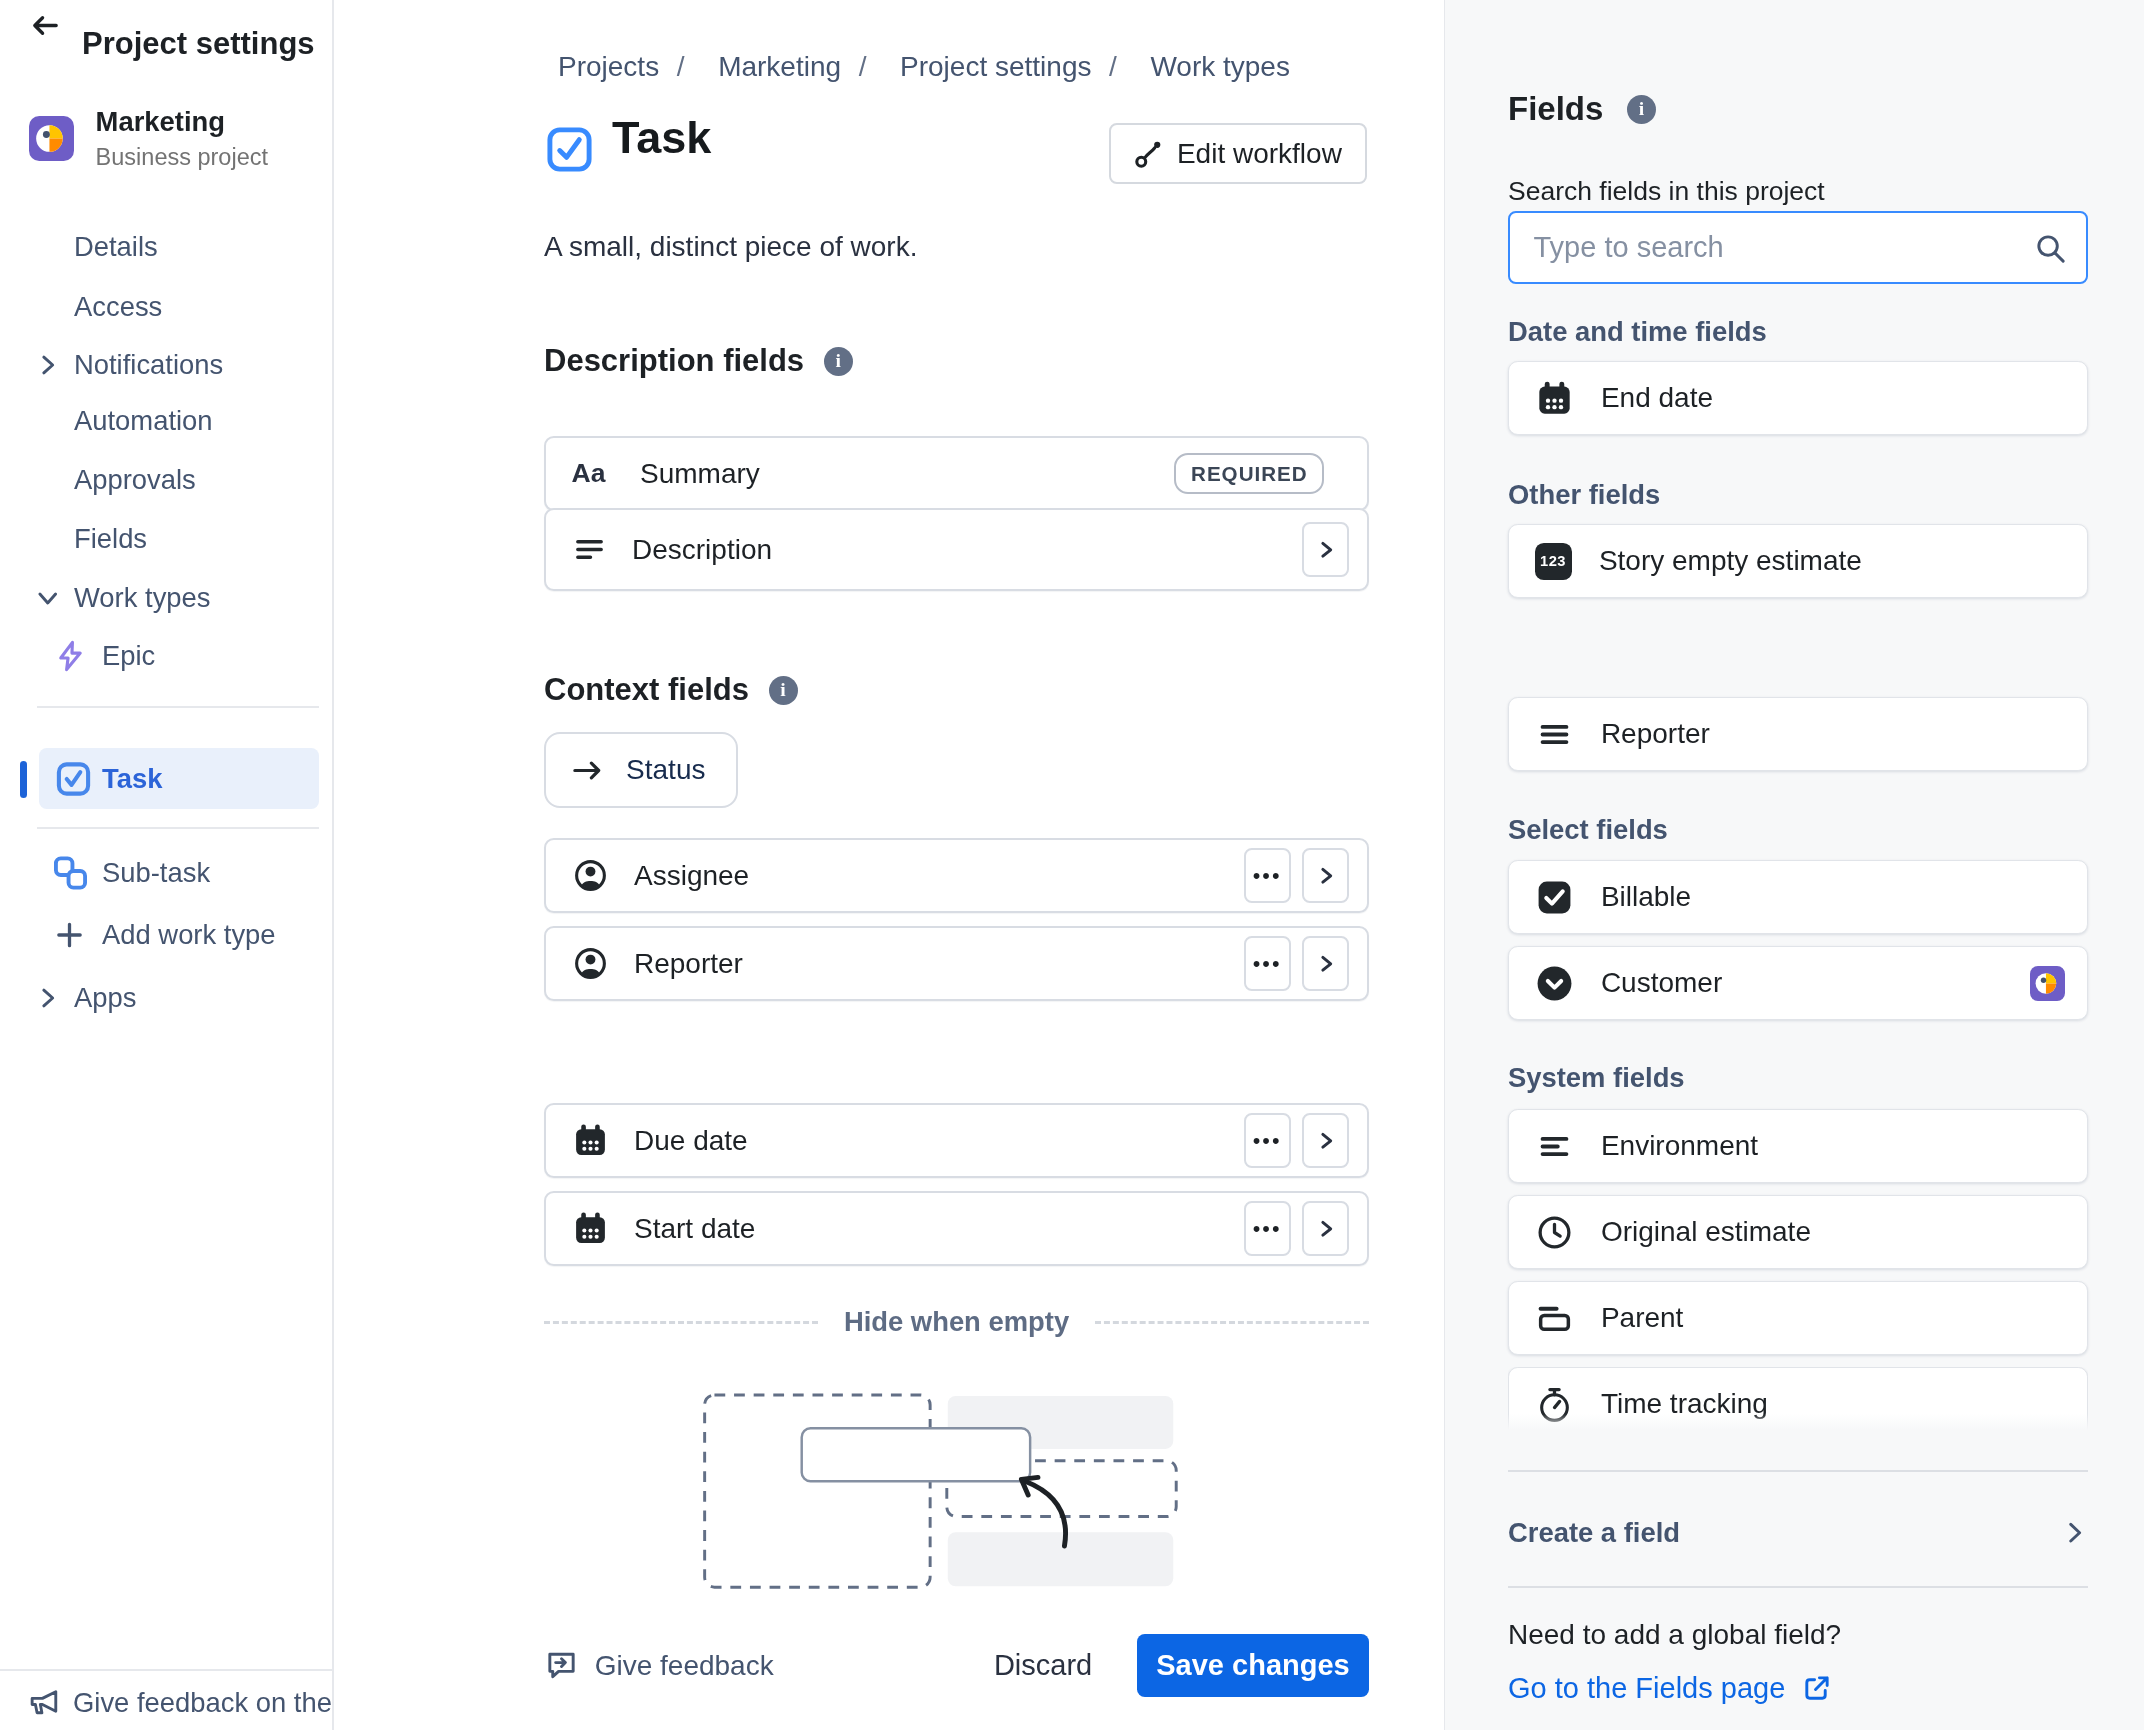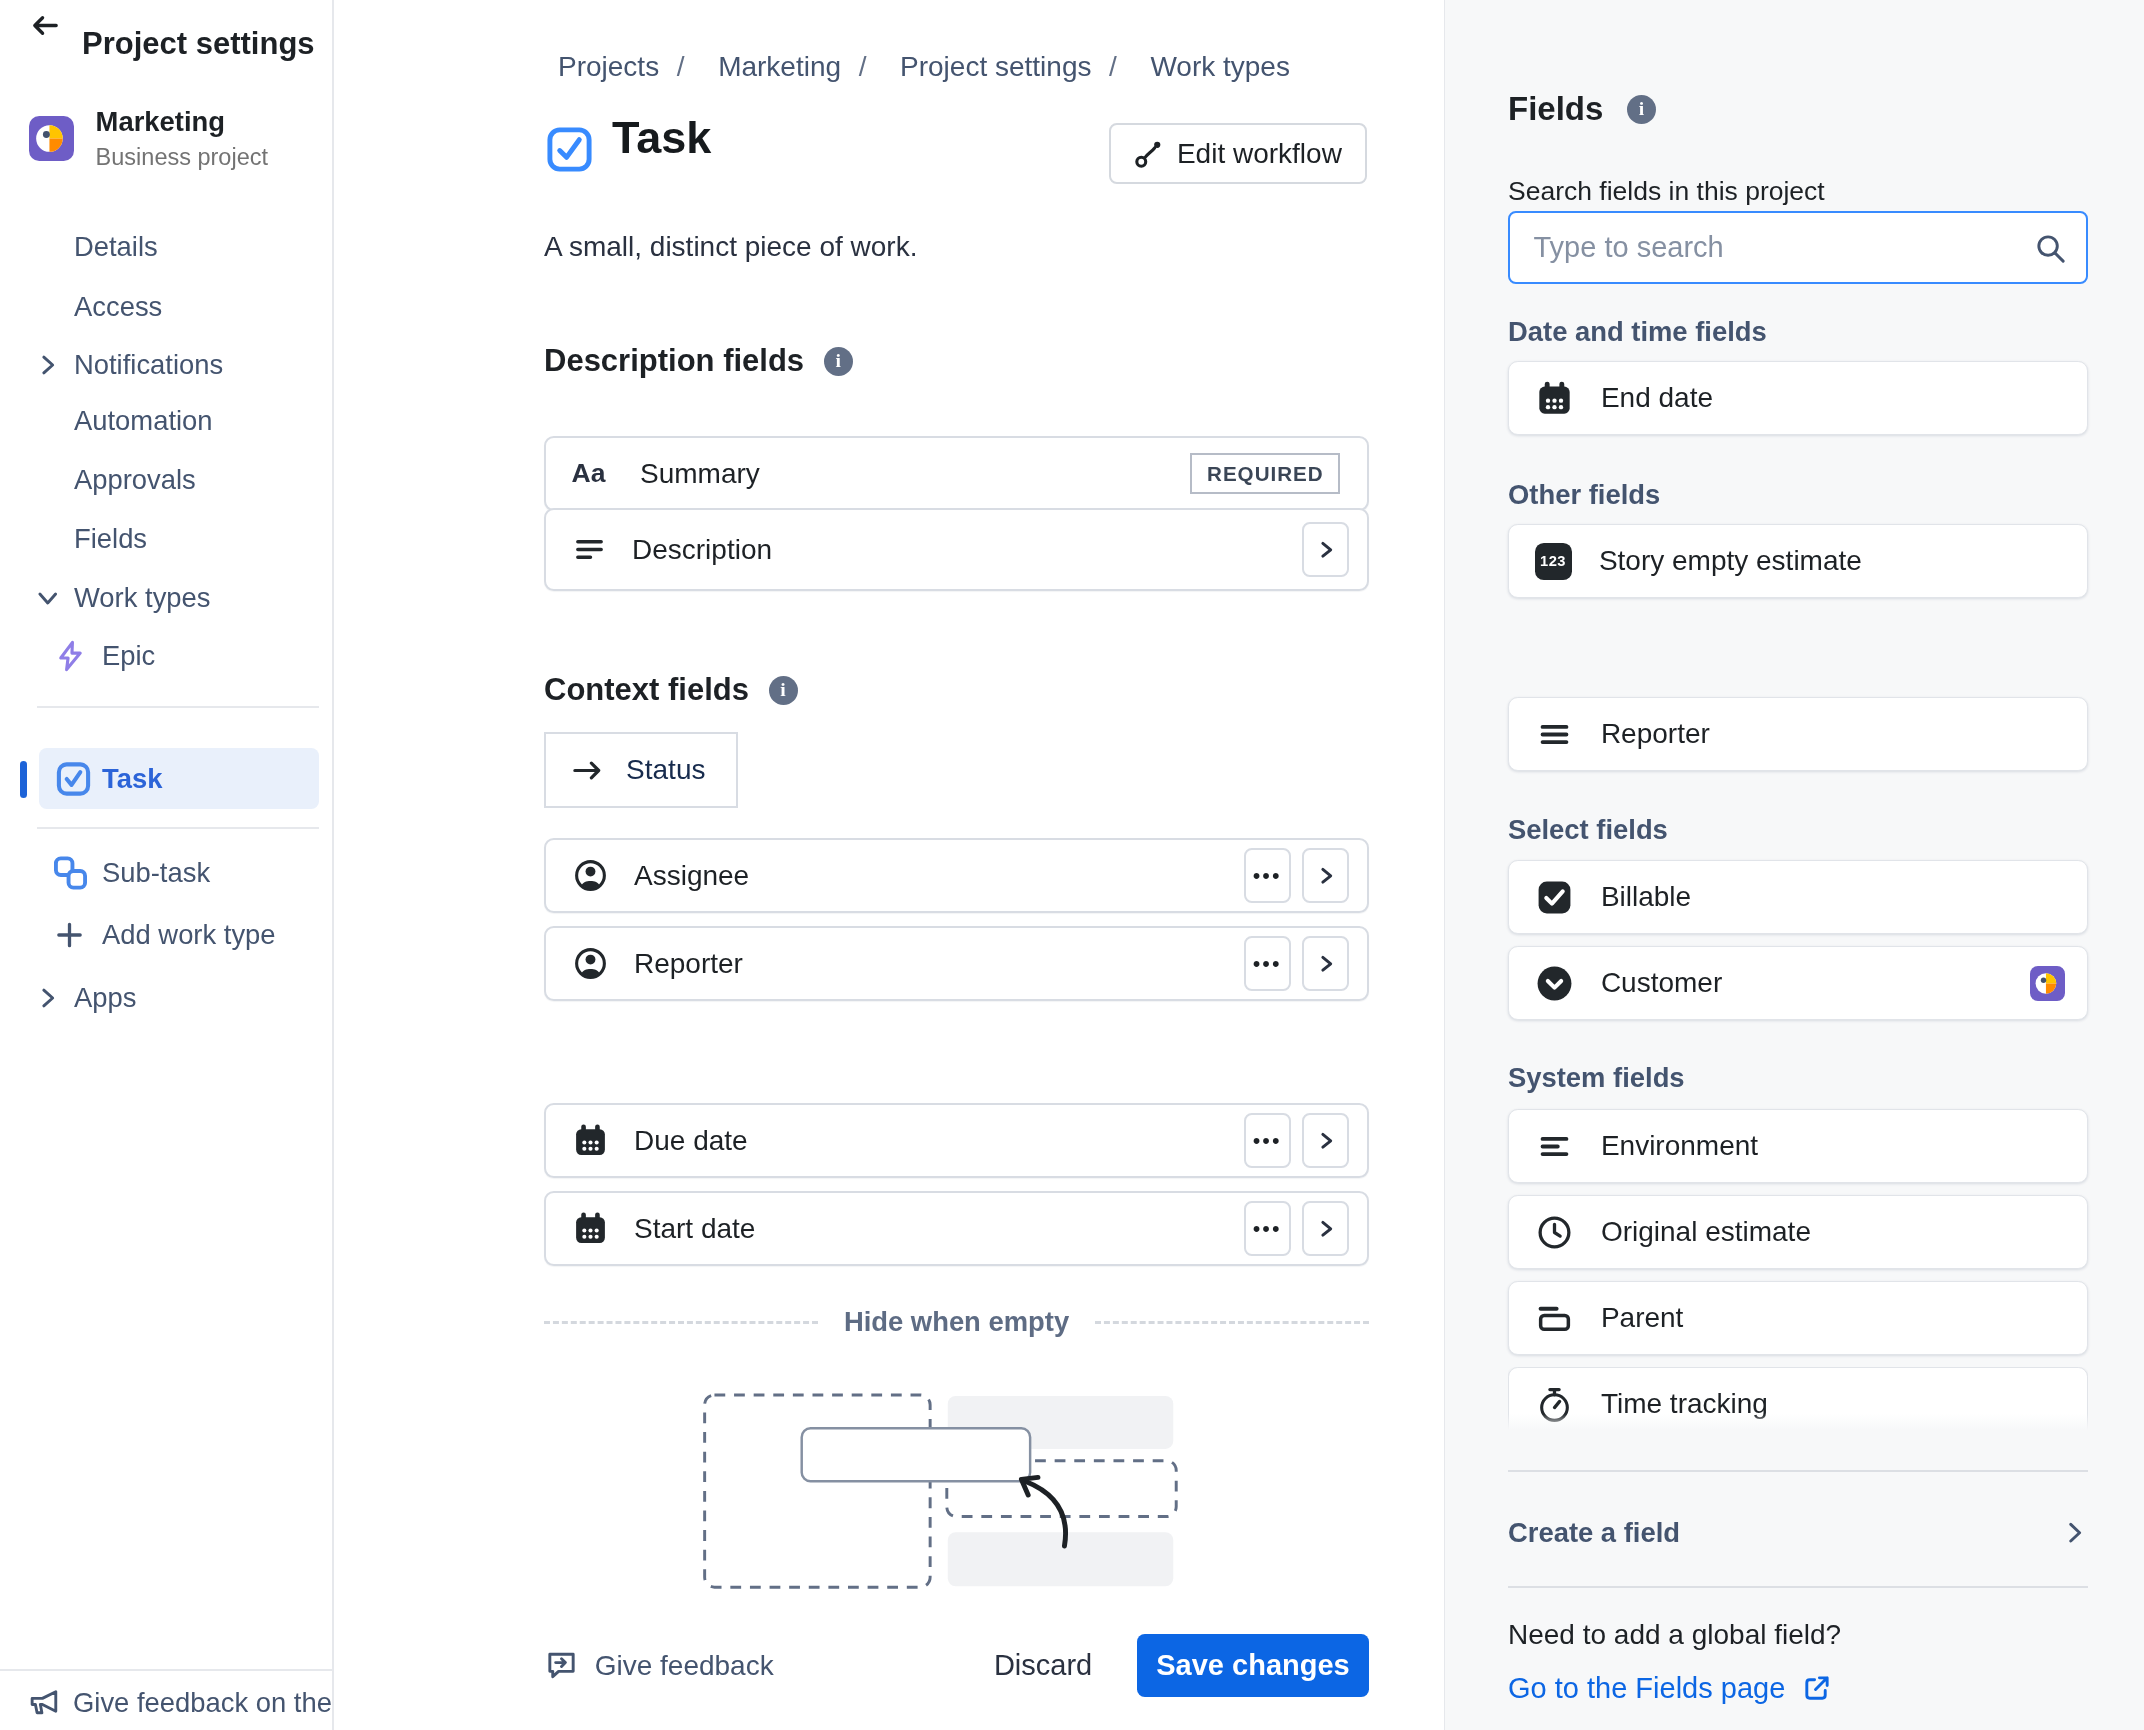--- a/index.html
+++ b/index.html
@@ -51,28 +51,28 @@
   .sec-head .t { font-size:31px; font-weight:700; color:#1D2125; }
   .info-dot { width:29px; height:29px; border-radius:50%; background:#626F86;
               display:flex; align-items:center; justify-content:center; cursor:pointer; }
   .info-dot::after { content:"i"; color:#fff; font-size:19.6px; font-weight:700;
                      font-family:"Liberation Serif", serif; }
   .mcard { position:absolute; left:208px; width:825px; height:75px; background:#fff;
            border:2px solid #D8DCE3; border-radius:9.8px; display:flex; align-items:center;
            padding:0 17.6px 0 25.5px; gap:25.5px; cursor:grab; box-shadow:0 1px 1px rgba(9,30,66,.05); }
   .mcard .lbl { font-size:28px; color:#1D2125; }
   .aa-icon { font-size:26.5px; font-weight:700; color:#2A3140; width:43px; }
-  .req-badge { margin-left:auto; margin-right:9px; border:2px solid #B6BCC7; border-radius:0;
+  .req-badge { margin-left:auto; margin-right:25px; border:2px solid #B6BCC7; border-radius:14px;
                padding:6.9px 14.7px; font-size:20.6px; font-weight:700; letter-spacing:1px; color:#3B4656; }
   .cbtns { margin-left:auto; display:flex; gap:11.8px; }
   .cbtn { width:47px; height:55px; border:2px solid #D8DCE3; border-radius:7.8px; background:#fff;
           display:flex; align-items:center; justify-content:center; cursor:pointer; }
   .dots::after { content:"•••"; font-size:21.6px; letter-spacing:2px; color:#1D2125; }
   .status-card { position:absolute; left:208px; top:732px; width:194px; height:76px;
-                 background:#fff; border:2px solid #D8DCE3; border-radius:0;
+                 background:#fff; border:2px solid #D8DCE3; border-radius:16px;
                  display:flex; align-items:center; padding-left:23.5px; gap:21.6px; cursor:grab; }
   .hide-empty { position:absolute; left:208px; top:1306px; width:825px; display:flex;
                 align-items:center; gap:25.5px; }
   .hide-empty .dash { flex:1; border-top:3.9px dashed #D4D8DE; }
   .hide-empty .t { font-size:27.4px; font-weight:600; color:#5E6C84; white-space:nowrap; }
   .illus { position:absolute; left:351px; top:1387px; }
   .mfooter { position:absolute; left:208px; top:1633px; width:825px; height:65px;
              display:flex; align-items:center; }
   .gf-btn { display:flex; align-items:center; gap:15.7px; font-size:28px; font-weight:500;
             color:#44546F; cursor:pointer; }

